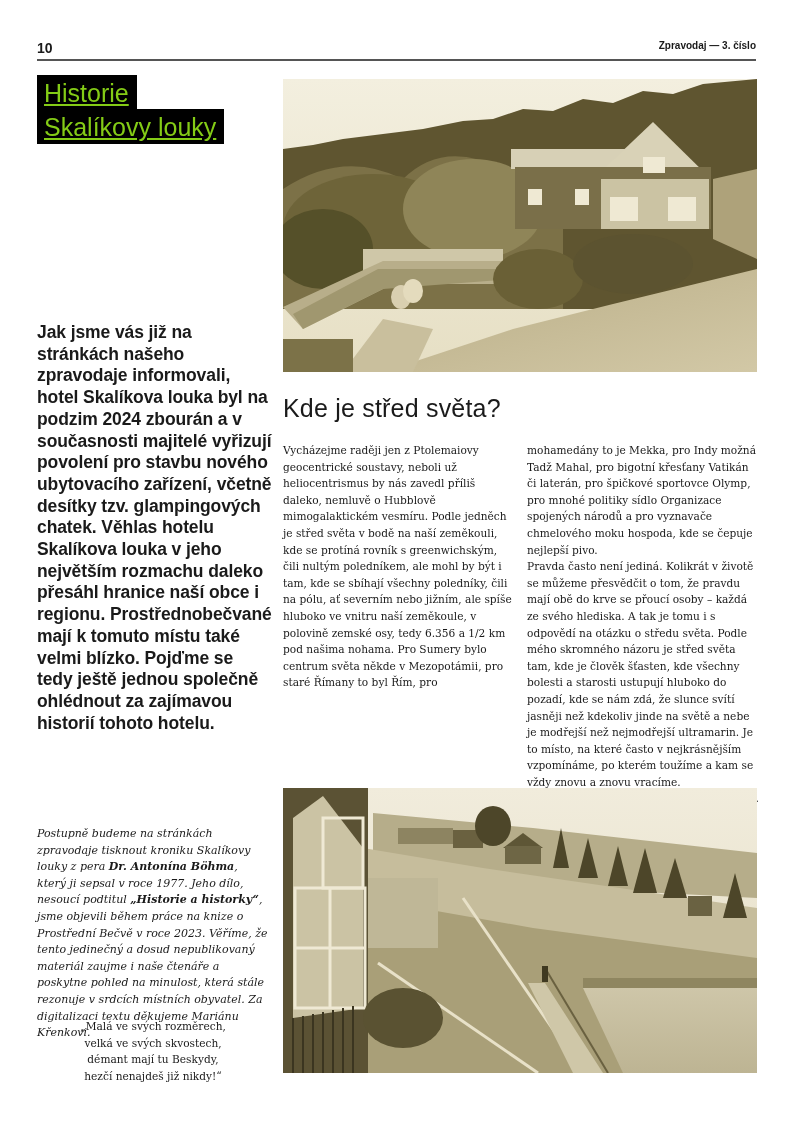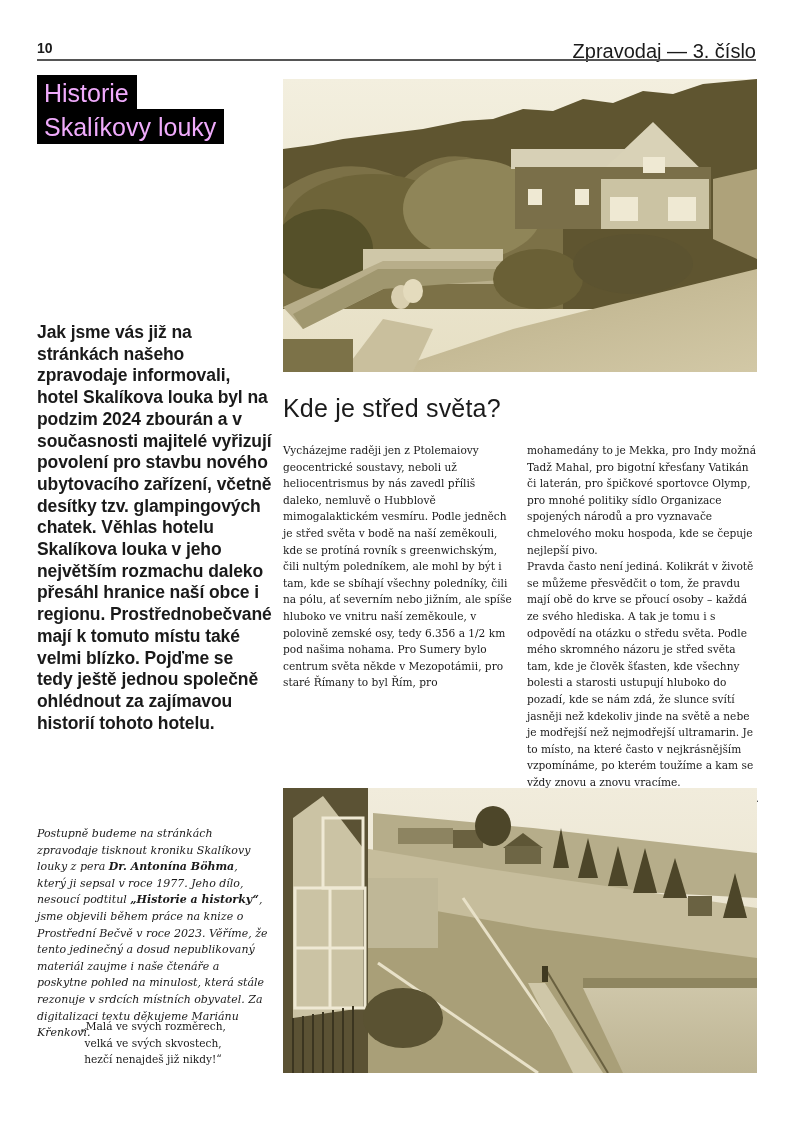--- a/index.html
+++ b/index.html
@@ -2,25 +2,25 @@
 <html><head>
 <meta charset="utf-8">
 <style>
   html, body { margin: 0; padding: 0; background: #ffffff; }
   body { width: 794px; height: 1123px; position: relative; overflow: hidden; color: #1a1a1a; }
   .sans { font-family: "Liberation Sans", "DejaVu Sans", sans-serif; }
   .serif { font-family: "DejaVu Serif", "Liberation Serif", serif; }
 
   .header { position: absolute; left: 37px; top: 40px; width: 719px; height: 20px; text-align: right; }
   .page-num { position: absolute; left: 0; top: 0; font-size: 14px; font-weight: 700; }
-  .pub-title { position: absolute; right: 0; top: 0; font-size: 20px; font-weight: 400; }
+  .pub-title { position: absolute; right: 0; top: 0; font-size: 10px; font-weight: 700; }
   .header-rule { position: absolute; left: 37px; top: 59px; width: 719px; height: 2px; background: #555; }
 
   .title-block { position: absolute; left: 37px; top: 75px; }
-  .title-line { display: inline-block; background: #000; color: #f0abfc; font-size: 25px; line-height: 32px; padding: 2px 8px 1px 7px; font-weight: 400; white-space: nowrap; }
+  .title-line { display: inline-block; background: #000; color: #84cc16; font-size: 25px; line-height: 32px; padding: 2px 8px 1px 7px; font-weight: 400; white-space: nowrap; text-decoration: underline; }
   .title-line + br + .title-line { margin-top: -1px; }
 
   .lead { position: absolute; left: 37px; top: 322px; width: 235px; font-size: 17.5px; line-height: 21.7px; font-weight: 700; letter-spacing: -0.1px; }
 
   .intro { position: absolute; left: 37px; top: 826px; width: 232px; font-size: 11px; line-height: 16.6px; font-style: italic; }
   .intro b { font-weight: 700; }
   .poem { position: absolute; left: 37px; top: 1018px; width: 232px; font-size: 10.6px; line-height: 16.6px; text-align: center; }
   .poem div { white-space: nowrap; }
 
   .photo { position: absolute; overflow: hidden; }
@@ -49,20 +49,21 @@
   <span class="title-line">Skalíkovy louky</span>
 </div>
 
 <div class="lead sans">Jak jsme vás již na stránkách našeho zpravodaje informovali, hotel Skalíkova louka byl na podzim 2024 zbourán a v současnosti majitelé vyřizují povolení pro stavbu nového ubytovacího zařízení, včetně desítky tzv. glampingových chatek. Věhlas hotelu Skalíkova louka v jeho největším rozmachu daleko přesáhl hranice naší obce i regionu. Prostřednobečvané mají k tomuto místu také velmi blízko. Pojďme se tedy ještě jednou společně ohlédnout za zajímavou historií tohoto hotelu.</div>
 
 <div class="intro serif"><span>Postupně budeme na stránkách zpravodaje tisknout kroniku Skalíkovy louky z pera </span><b>Dr. Antonína Böhma</b><span>, který ji sepsal v roce 1977. Jeho dílo, nesoucí podtitul </span><b>„Historie a historky“</b><span>, jsme objevili během práce na knize o Prostřední Bečvě v roce 2023. Věříme, že tento jedinečný a dosud nepublikovaný materiál zaujme i naše čtenáře a poskytne pohled na minulost, která stále rezonuje v srdcích místních obyvatel. Za digitalizaci textu děkujeme Mariánu Křenkovi.</span></div>
 
 <div class="poem serif">
   <div>„Malá ve svých rozměrech,</div>
   <div>velká ve svých skvostech,</div>
+  <div>démant mají tu Beskydy,</div>
   <div>hezčí nenajdeš již nikdy!“</div>
 </div>
 
 <div class="photo photo1">
   <svg width="474" height="293" viewBox="0 0 474 293">
     <defs>
       <linearGradient id="sky1" x1="0" y1="0" x2="0" y2="1">
         <stop offset="0" stop-color="#f3efdf"></stop>
           <stop offset="1" stop-color="#e6dfc4"></stop>
       </linearGradient>

